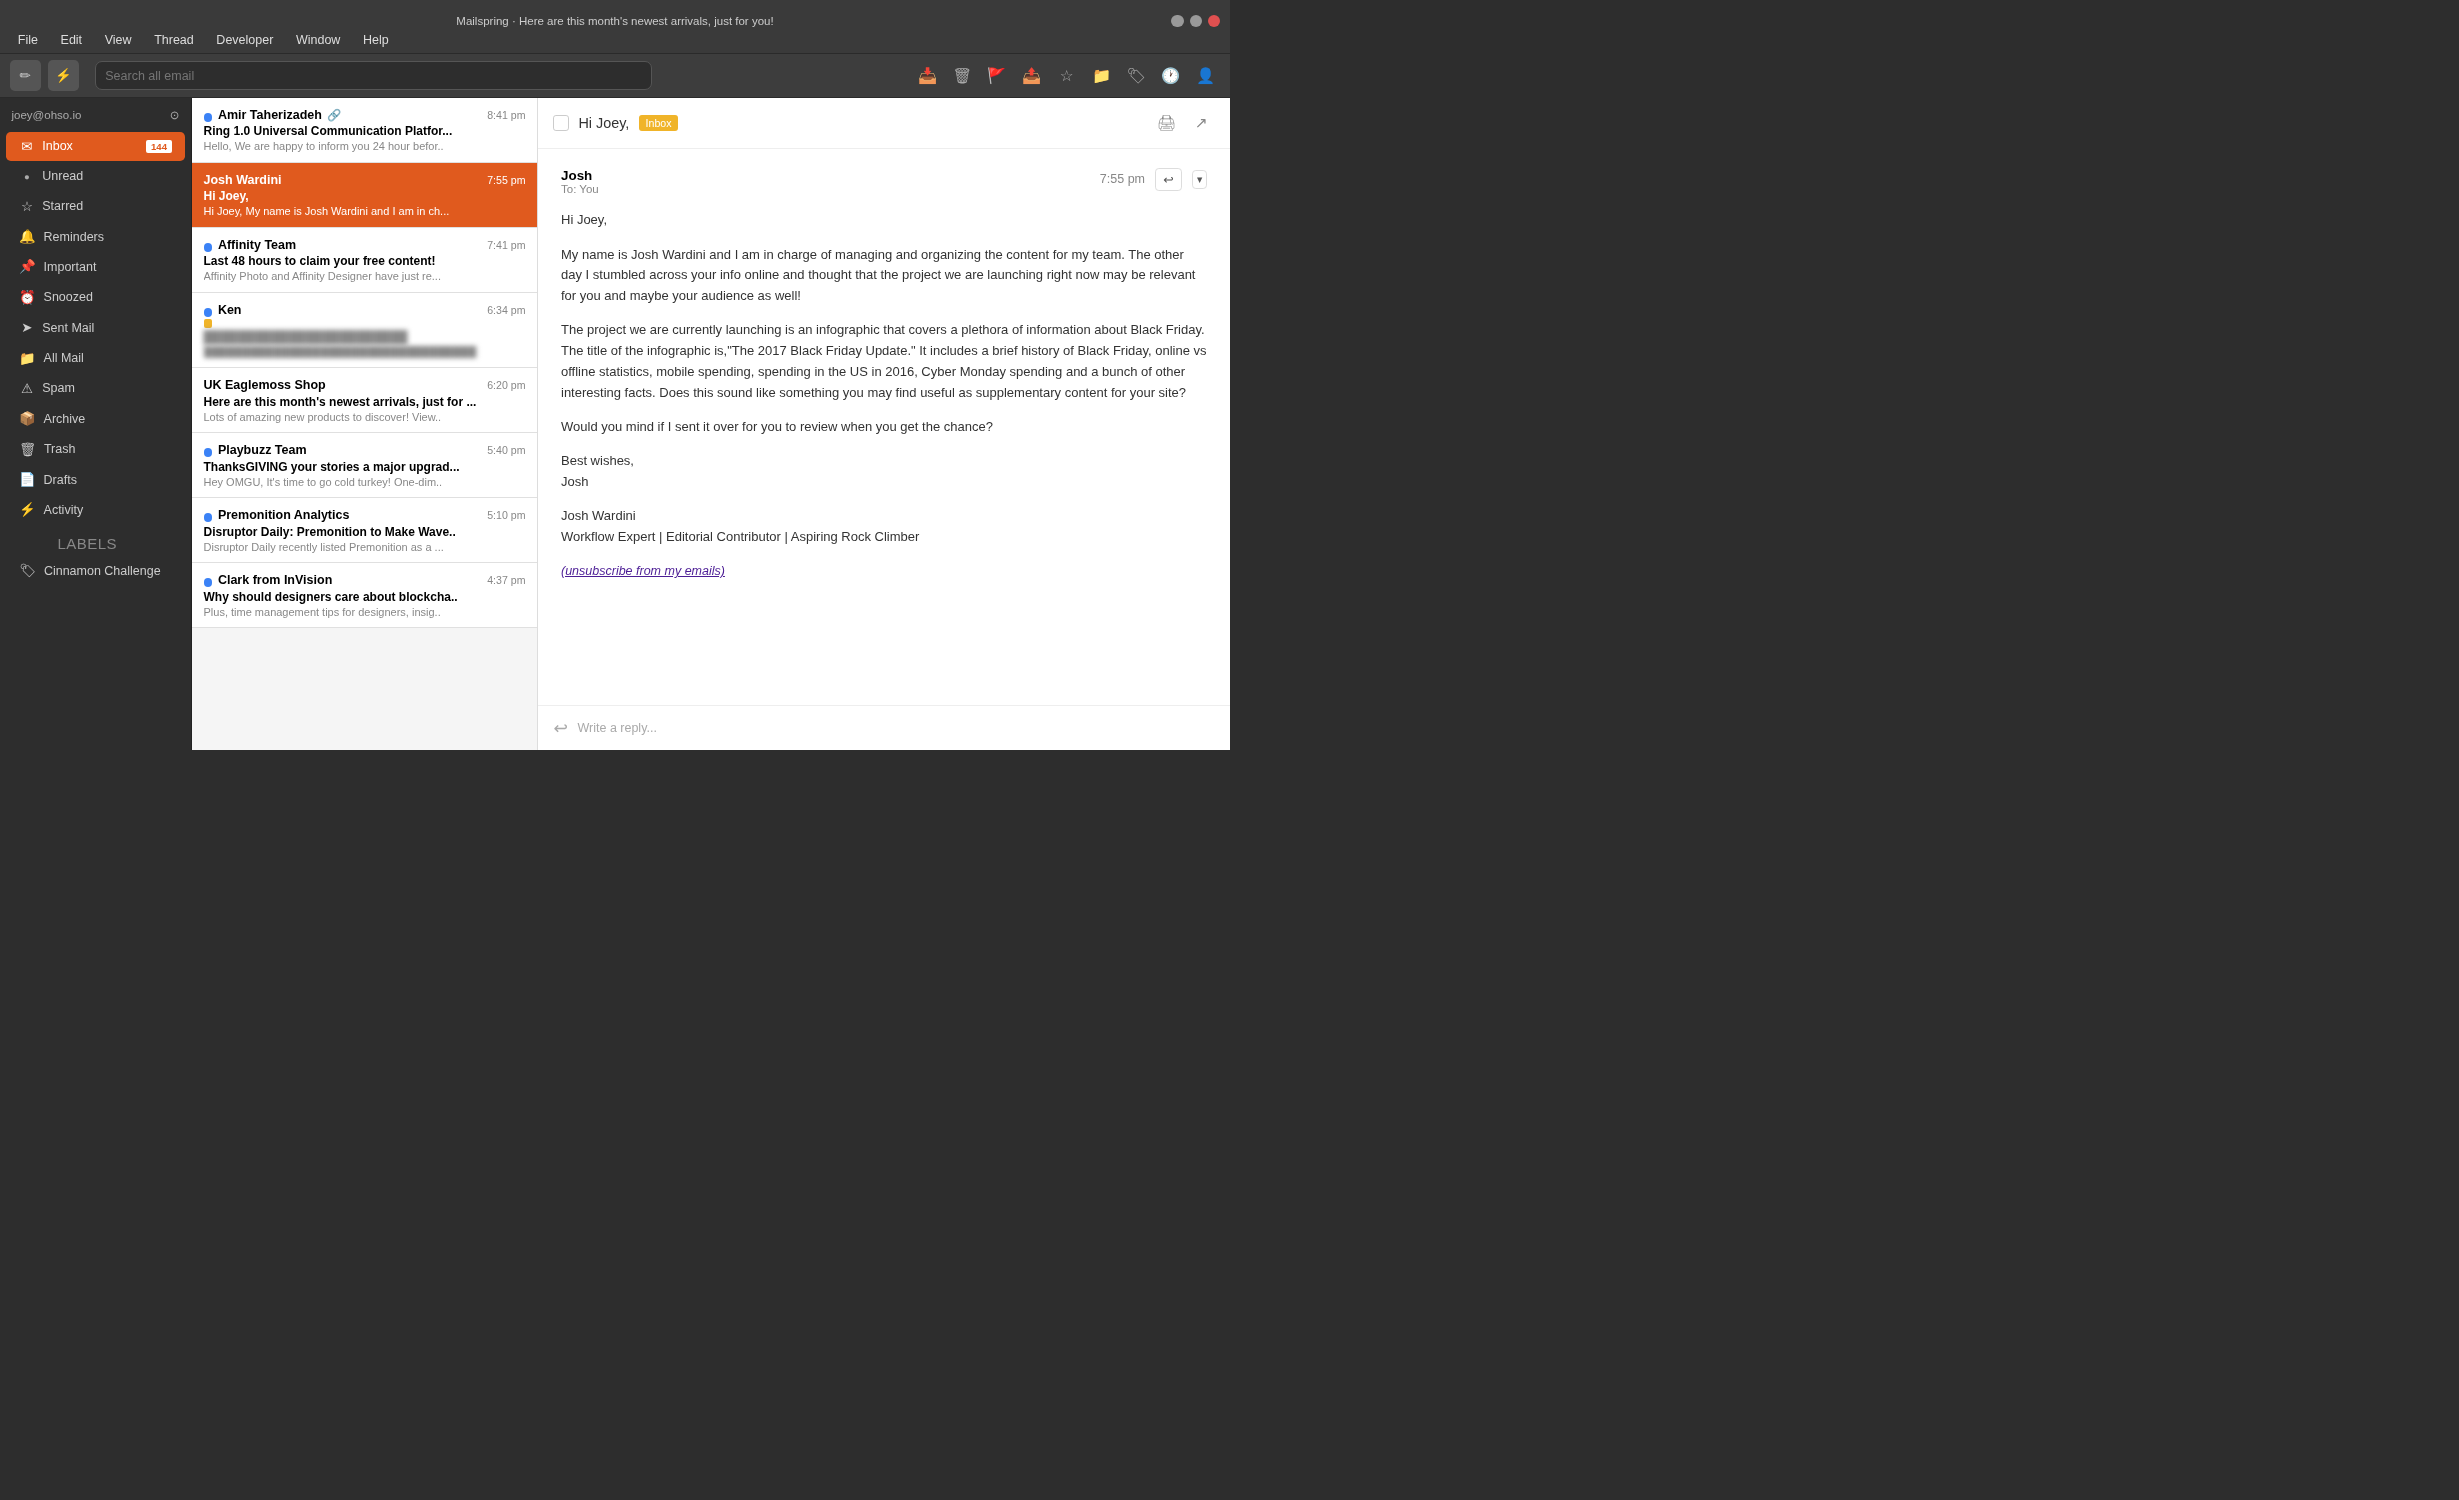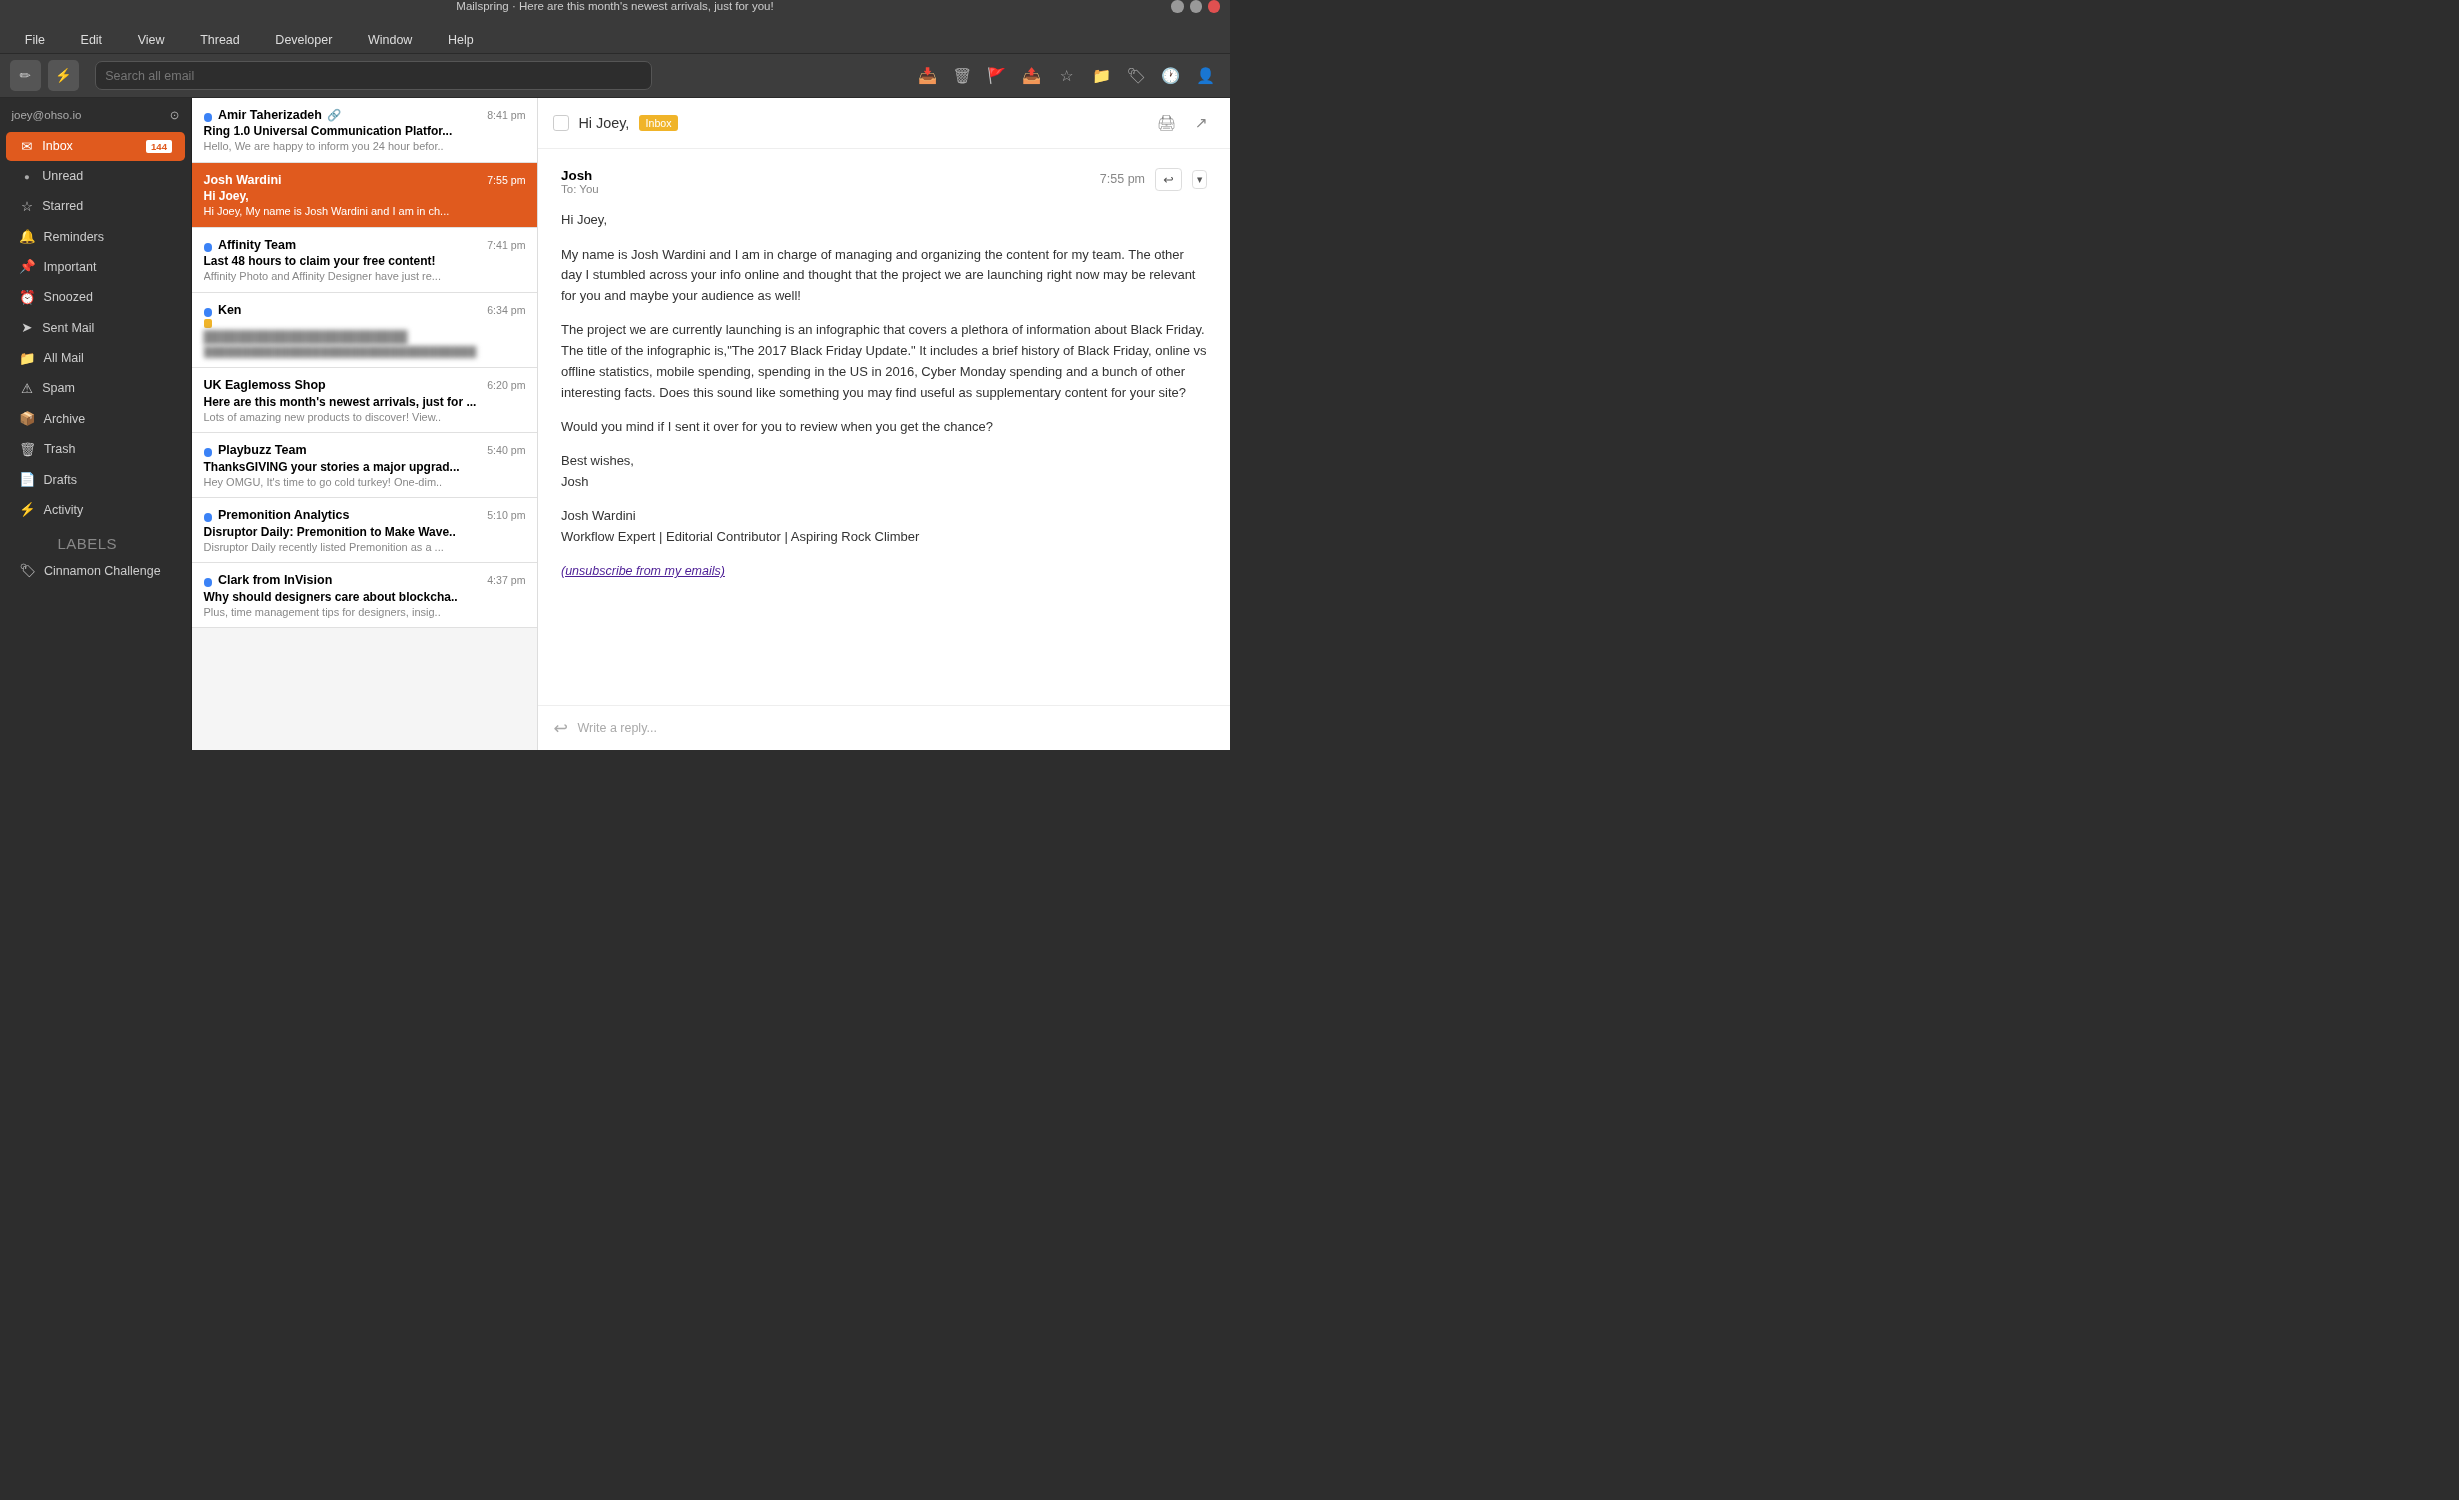--- a/index.html
+++ b/index.html
@@ -3,21 +3,21 @@
   <meta charset="utf-8">
   <style>
     * { margin: 0; padding: 0; box-sizing: border-box; }
     body { font-family: -apple-system, BlinkMacSystemFont, 'Segoe UI', sans-serif; background: #2d2d2d; width: 1230px; height: 750px; overflow: hidden; font-size: 12.5px; }
 
     
     .titlebar {
       background: #3a3a3a;
       height: 27px;
       display: flex;
-      align-items: flex-start;
+      align-items: flex-end;
       justify-content: center;
       color: #ccc;
       font-size: 11.5px;
       position: relative;
     }
     .titlebar-controls {
       position: absolute;
       right: 9.6px;
       display: flex;
       gap: 5.8px;
@@ -29,22 +29,22 @@
     .btn-minimize { background: #999; }
     .btn-maximize { background: #999; }
     .btn-close { background: #e05050; }
 
     
     .menubar {
       background: #3a3a3a;
       height: 27px;
       display: flex;
       align-items: center;
-      padding: 0 21px;
-      gap: 28px;
+      padding: 0 14px;
+      gap: 15px;
       color: #ddd;
       font-size: 12.5px;
       border-bottom: 1px solid #2a2a2a;
     }
     .menubar-item { cursor: pointer; padding: 1.9px 3.8px; border-radius: 2.9px; }
 
     
     .toolbar {
       background: #3d3d3d;
       height: 44px;

